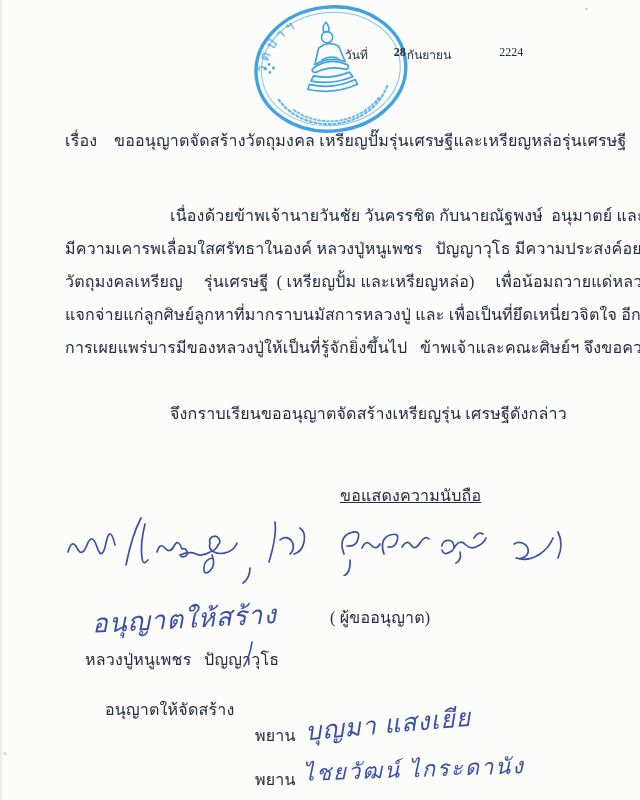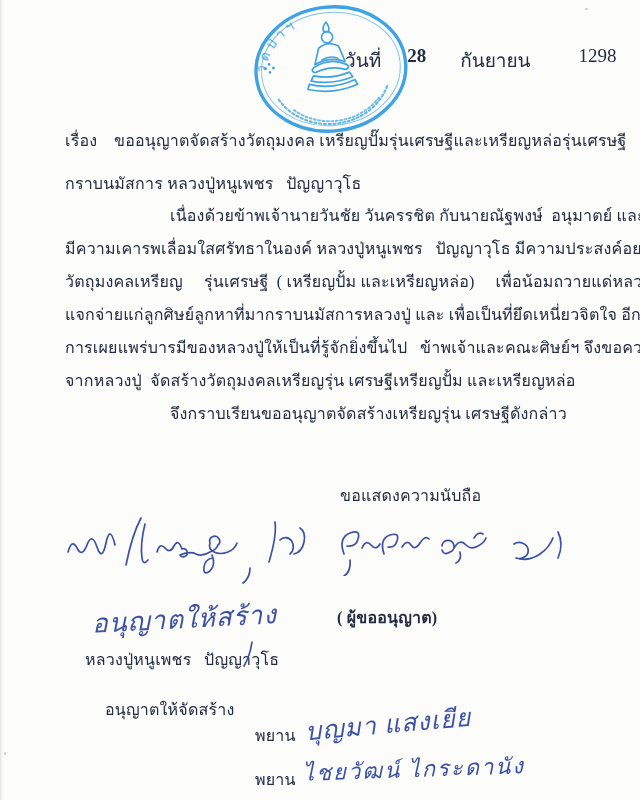--- a/index.html
+++ b/index.html
@@ -14,22 +14,22 @@
   }
   .edge-shade{position:absolute;left:0;top:0;width:3px;height:800px;background:linear-gradient(90deg,rgba(120,120,120,.18),rgba(120,120,120,0));}
   .line{
     position:absolute;
     white-space:pre;
     font-size:16px;
     letter-spacing:.2px;
     line-height:1.2;
   }
   .date-row{position:absolute;left:345px;top:45px;display:flex;z-index:3;}
-  .date-row span{font-size:19px;}
-  .dw1{margin-right:26px;} .dw2{margin-right:34px;font-weight:bold;} .dw3{margin-right:48px;}
+  .date-row span{font-size:12px;}
+  .dw1{margin-right:26px;} .dw2{margin-right:1px;font-weight:bold;} .dw3{margin-right:48px;}
   .stamp{
     position:absolute;left:250px;top:2px;width:162px;height:136px;
     z-index:2;opacity:.92;transform:rotate(-6deg);
   }
   .stamp svg{width:100%;height:100%;}
   .arc-text{font-size:13.5px;letter-spacing:4px;font-family:"Liberation Serif",serif;}
   .blur{filter:blur(.4px);}
   .sig{position:absolute;z-index:3;}
   .hand{
     position:absolute;z-index:3;
@@ -81,35 +81,33 @@
       <text class="arc-text blur" fill="#2f9ce2">
         <textPath href="#arcT" startOffset="10%">วัดป่าฯ</textPath>
       </text>
     </svg>
   </div>
 
   <div class="date-row">
     <span class="dw1">วันที่</span>
     <span class="dw2">28</span>
     <span class="dw3">กันยายน</span>
-    <span>1298</span>
+    <span>2224</span>
   </div>
 
   <div class="line" style="left:65px;top:131px;z-index:3;">เรื่อง    ขออนุญาตจัดสร้างวัตถุมงคล เหรียญปั๊มรุ่นเศรษฐีและเหรียญหล่อรุ่นเศรษฐี</div>
-  <div class="line" style="left:65px;top:174px;">กราบนมัสการ หลวงปู่หนูเพชร   ปัญญาวุโธ</div>
 
   <div class="line" style="left:170px;top:206px;">เนื่องด้วยข้าพเจ้านายวันชัย วันครรชิต กับนายณัฐพงษ์  อนุมาตย์ และคณะศิษย์ฯที่</div>
   <div class="line" style="left:65px;top:239px;">มีความเคารพเลื่อมใสศรัทธาในองค์ หลวงปู่หนูเพชร   ปัญญาวุโธ มีความประสงค์อยากจะสร้าง</div>
   <div class="line" style="left:65px;top:272px;">วัตถุมงคลเหรียญ     รุ่นเศรษฐี  ( เหรียญปั้ม และเหรียญหล่อ)     เพื่อน้อมถวายแด่หลวงปู่ เพื่อ</div>
   <div class="line" style="left:65px;top:305px;">แจกจ่ายแก่ลูกศิษย์ลูกหาที่มากราบนมัสการหลวงปู่ และ เพื่อเป็นที่ยึดเหนี่ยวจิตใจ อีกทั้งเป็น</div>
   <div class="line" style="left:65px;top:338px;">การเผยแพร่บารมีของหลวงปู่ให้เป็นที่รู้จักยิ่งขึ้นไป   ข้าพเจ้าและคณะศิษย์ฯ จึงขอความเมตตา</div>
-  <div class="line" style="left:65px;top:371px;">จากหลวงปู่  จัดสร้างวัตถุมงคลเหรียญรุ่น เศรษฐีเหรียญปั้ม และเหรียญหล่อ</div>
 
   <div class="line" style="left:170px;top:404px;">จึงกราบเรียนขออนุญาตจัดสร้างเหรียญรุ่น เศรษฐีดังกล่าว</div>
-  <div class="line" style="left:340px;top:486px;">ขอแสดงความนับถือ</div>
+  <div class="line" style="left:340px;top:486px;text-decoration:underline;">ขอแสดงความนับถือ</div>
 
   <svg class="sig" style="left:64px;top:510px;" width="278" height="78" viewBox="0 0 278 78">
     <g fill="none" stroke="#3c51a6" stroke-width="1.7" stroke-linecap="round" stroke-linejoin="round">
       <path d="M4,42 q4,-14 9,-4 t10,-3 t10,2 t9,-4 t9,2"></path>
       <path d="M62,55 Q68,25 77,8"></path>
       <path d="M81,14 q-5,20 -3,34 q1,8 6,2"></path>
       <path d="M93,42 q3,-10 8,-4 t9,-2 t8,3 a4,4 0 1 1 -2,6 q10,-4 16,-1 t14,-2 q6,-2 8,-7 a5,5 0 1 0 -8,-2 q-2,6 4,9 t14,0 q7,-3 9,-9"></path>
       <path d="M148,45 q4,10 -2,16 q-7,5 -6,-4 q1,-8 9,-9"></path>
       <path d="M205,52 Q213,25 211,12"></path>
       <path d="M216,30 a8,9 0 1 1 10,14"></path>
@@ -132,21 +130,21 @@
     <g fill="none" stroke="#3c51a6" stroke-width="1.7" stroke-linecap="round" stroke-linejoin="round">
       <path d="M6,30 a6,6 0 1 1 8,6 q-6,4 -8,-2"></path>
       <path d="M18,32 q6,-10 12,-3 q5,5 12,1 q6,-3 8,-8"></path>
       <path d="M38,22 q4,-7 9,-4"></path>
       <path d="M24,36 q2,8 -4,11"></path>
       <path d="M78,28 a9,8 0 1 1 2,14 q12,4 24,-4 q9,-6 13,-16"></path>
       <path d="M122,16 q6,12 0,26"></path>
     </g>
   </svg>
 
-  <div class="line" style="left:337px;top:608px;font-weight:bold;">( ผู้ขออนุญาต)</div>
+  <div class="line" style="left:330px;top:608px;">( ผู้ขออนุญาต)</div>
 
   <div class="hand hand-approve">อนุญาตให้สร้าง</div>
   <svg class="sig" style="left:240px;top:640px;" width="20" height="30" viewBox="0 0 20 30">
     <path d="M12,2 q-2,14 -8,24" fill="none" stroke="#3c51a6" stroke-width="1.7" stroke-linecap="round"></path>
   </svg>
 
   <div class="line" style="left:85px;top:650px;">หลวงปู่หนูเพชร   ปัญญาวุโธ</div>
   <div class="line" style="left:105px;top:700px;">อนุญาตให้จัดสร้าง</div>
 
   <div class="line" style="left:255px;top:726px;">พยาน</div>

